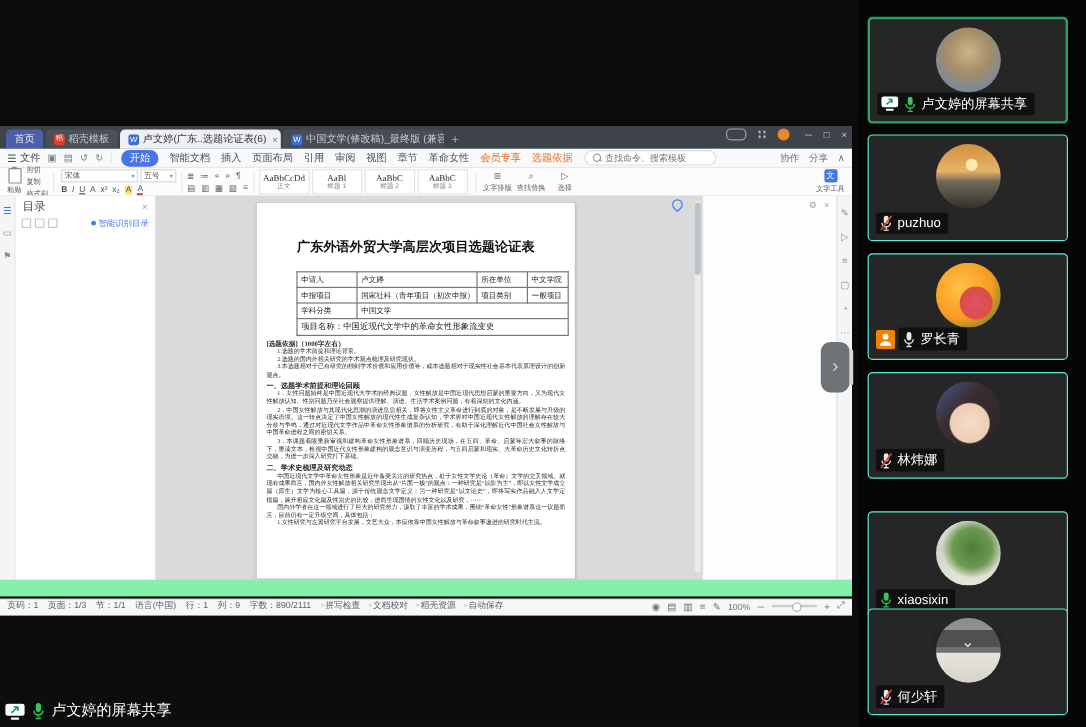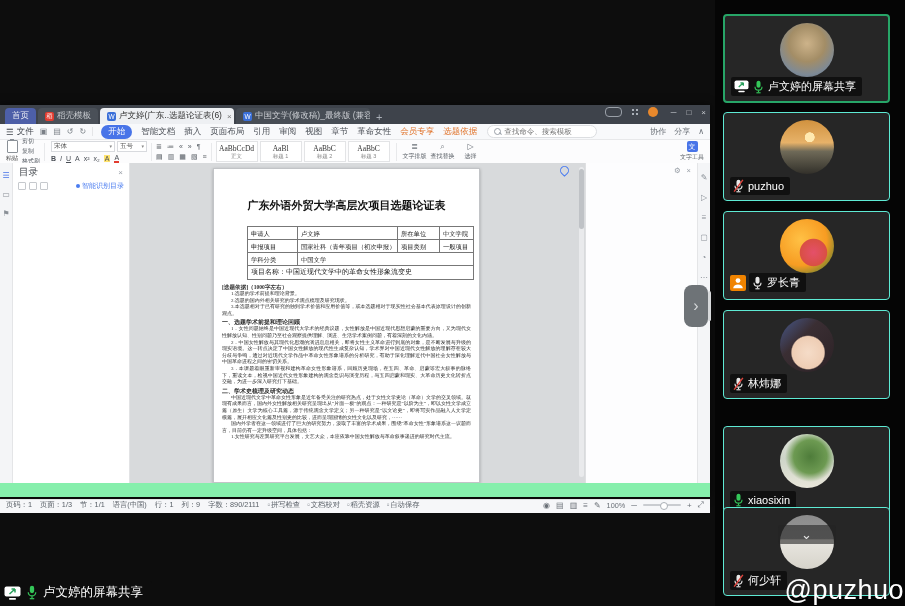--- a/index.html
+++ b/index.html
@@ -569,14 +569,13 @@
     </svg>
     <svg width="12" height="15" viewBox="0 0 12 16">
       <rect x="3.7" y="0.8" width="4.6" height="8" rx="2.3" fill="#34c759"></rect>
       <path d="M2 7.6 a4 4 0 0 0 8 0" fill="none" stroke="#34c759" stroke-width="1.3"></path>
       <line x1="6" y1="12" x2="6" y2="13.8" stroke="#34c759" stroke-width="1.3"></line>
       <line x1="3.6" y1="14.6" x2="8.4" y2="14.6" stroke="#34c759" stroke-width="1.3"></line>
     </svg>
     <span>卢文婷的屏幕共享</span>
   </div>
 
-  <div class="mention">@puzhuo</div>
 </div>
 
 </body></html>

